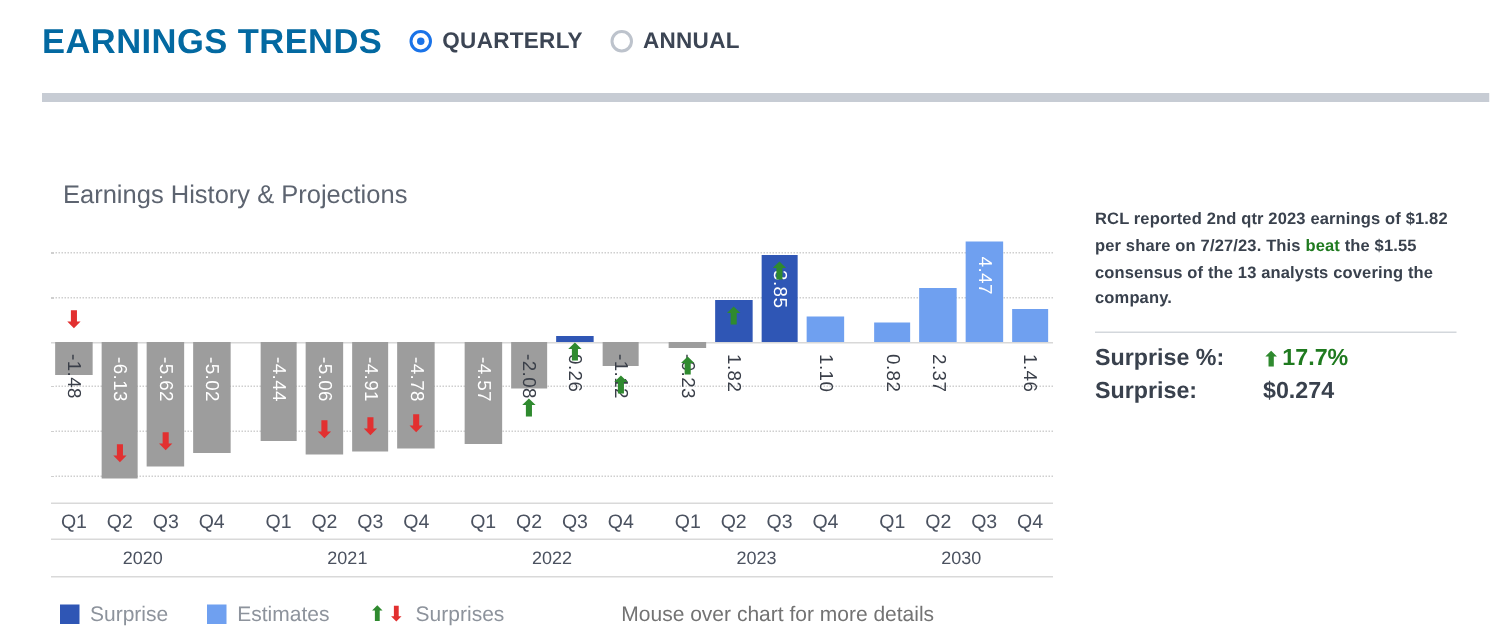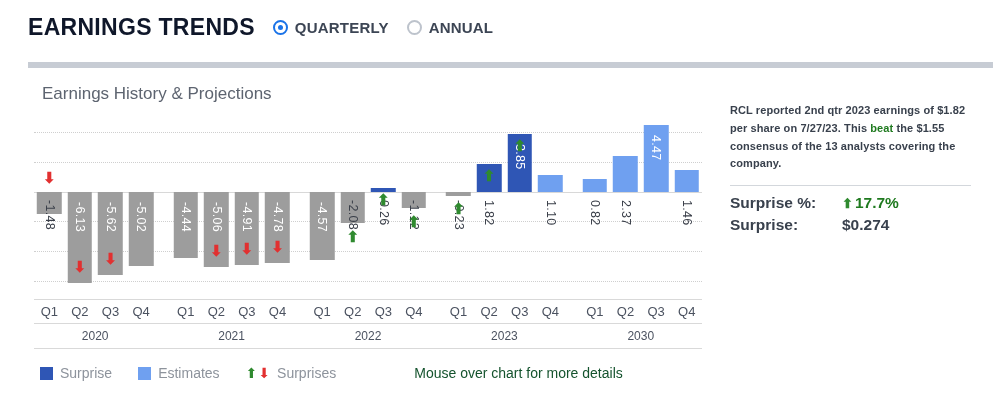--- a/index.html
+++ b/index.html
@@ -16,21 +16,21 @@
   #header {
     height: 60px;
     padding: 14px 0 0 28px;
     display: flex;
     align-items: baseline;
   }
   #header-title {
     font-size: 23px;
     font-weight: bold;
     letter-spacing: .3px;
-    color: #0f172a;
+    color: #0369a1;
     margin-right: 18px;
   }
   .radio-group { display:flex; align-items:center; }
   .radio-opt { display:flex; align-items:center; margin-right: 18px; cursor: pointer; font-weight: bold; }
   .radio-dot {
     width: 15px; height: 15px; border-radius: 50%;
     border: 2px solid #bdc3cc; background:#fff;
     display:inline-block; position: relative; margin-right: 7px;
   }
   .radio-dot.on { border-color: #1a73e8; }
@@ -41,21 +41,21 @@
   .radio-label {
     font-size: 15px; letter-spacing: .2px; color: #3c4554;
     text-transform: uppercase;
   }
   #header-rule {
     height: 6px; background: #c7ccd4;
     margin: 2px 0 0 28px;
   }
 
   
-  #content { display:flex; padding-left: 28px; }
+  #content { display:flex; padding-left: 28px; margin-top: 36px; }
   #chart-panel { width: 690px; position: relative; }
   #chart-title {
     font-size: 17px; color:#5d6470; font-weight:400;
     padding: 16px 0 10px 14px;
   }
 
   
   #plot {
     position: relative;
     height: 185px;
@@ -127,21 +127,21 @@
 
   
   #legend-row {
     display:flex; align-items:center;
     margin-left: 12px; margin-top: 16px;
     font-size: 14px; color:#8d939c;
   }
   .legend-item { display:flex; align-items:center; margin-right: 26px; }
   .legend-swatch { width:13px; height:13px; margin-right:7px; display:inline-block; }
   .legend-arrows { margin-right:6px; letter-spacing:1px; font-size:14px; }
-  #hint-text { margin-left: 52px; color:#14532d; font-size:14px; }
+  #hint-text { margin-left: 52px; color:#737373; font-size:14px; }
 
   
   #side-panel {
     width: 265px;
     padding: 34px 12px 0 12px;
     color:#39414d;
   }
   #side-text {
     font-size: 11px;
     line-height: 1.62;

